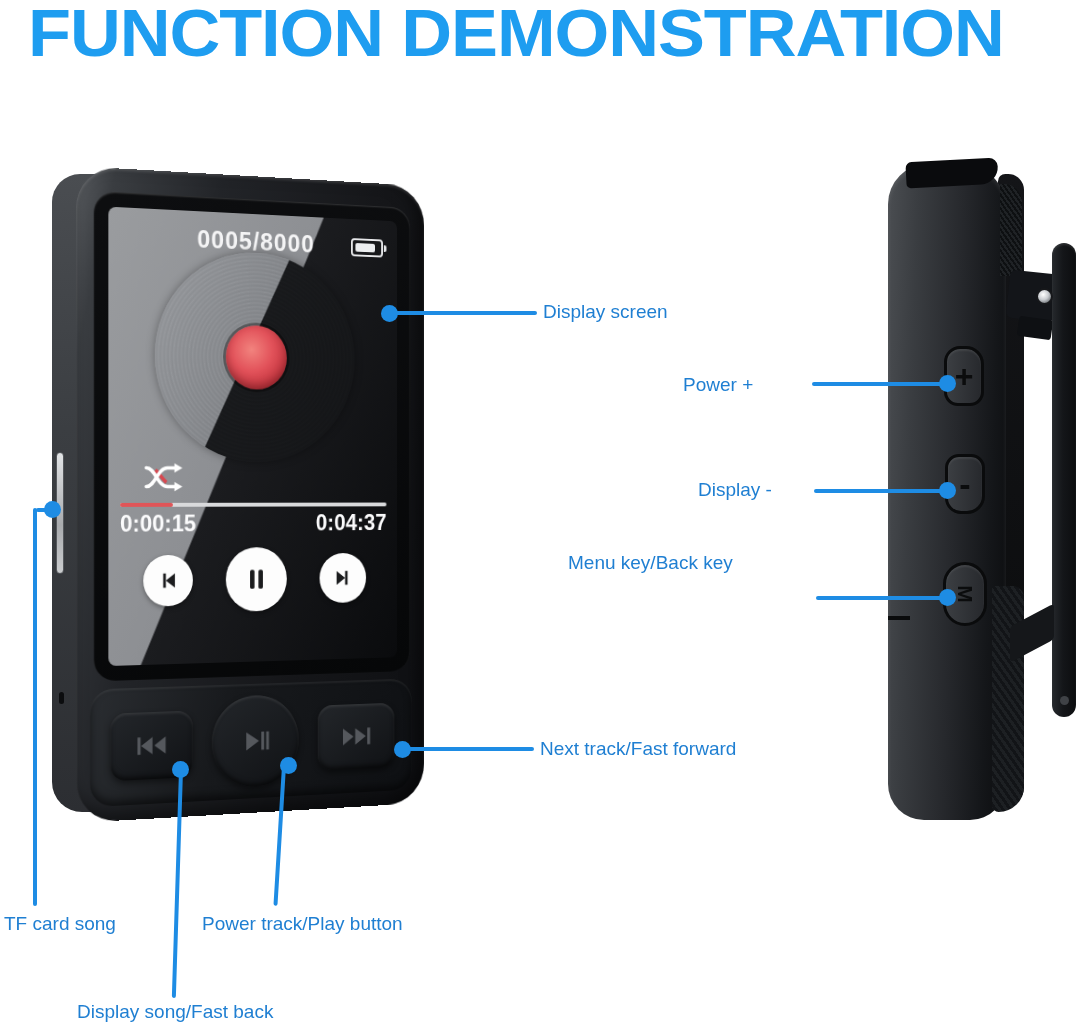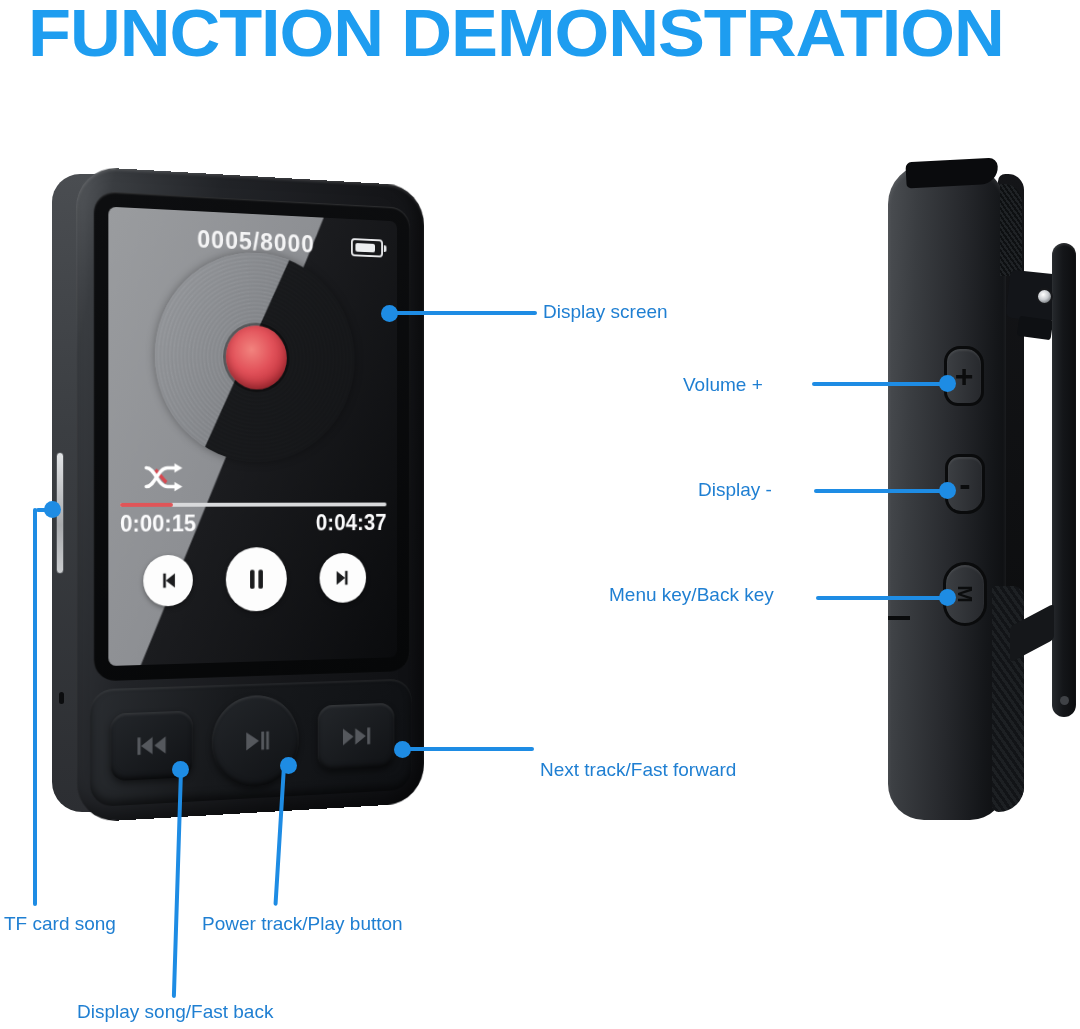--- a/index.html
+++ b/index.html
@@ -159,22 +159,22 @@
   .clip-arm{position:absolute;left:130px;top:455px;width:44px;height:36px;background:#15171a;border-radius:4px;transform:skewY(-28deg);}
   .clip-end-screw{position:absolute;left:180px;top:536px;width:9px;height:9px;border-radius:50%;background:#3f4246;}
   
   .co-label{
     position:absolute;z-index:5;color:var(--label_blue);
     font-size:19px;line-height:32px;white-space:nowrap;
   }
   .lbl-display{left:543px;top:296px;}
   .lbl-volplus{left:683px;top:369px;}
   .lbl-volminus{left:698px;top:474px;}
-  .lbl-menu{left:568px;top:579px;margin-left:41px;}
-  .lbl-next{left:540px;top:733px;margin-top:21px;}
+  .lbl-menu{left:568px;top:547px;}
+  .lbl-next{left:540px;top:733px;}
   .lbl-tf{left:4px;top:908px;}
   .lbl-power{left:202px;top:908px;}
   .lbl-prev{left:77px;top:996px;}
   .co-line{position:absolute;z-index:5;background:var(--line_blue);border-radius:2px;}
   .ln-display{left:395px;top:311px;width:142px;height:4px;}
   .ln-volplus{left:812px;top:382px;width:132px;height:4px;}
   .ln-volminus{left:814px;top:489px;width:130px;height:4px;}
   .ln-menu{left:816px;top:596px;width:128px;height:4px;}
   .ln-next{left:406px;top:747px;width:128px;height:4px;}
   .ln-tf-h{left:36px;top:508px;width:18px;height:4px;}
@@ -310,19 +310,19 @@
 <div class="co-dot dot-display"></div>
 <div class="co-dot dot-volplus"></div>
 <div class="co-dot dot-volminus"></div>
 <div class="co-dot dot-menu"></div>
 <div class="co-dot dot-next"></div>
 <div class="co-dot dot-tf"></div>
 <div class="co-dot dot-power"></div>
 <div class="co-dot dot-prev"></div>
 
 <div class="co-label lbl-display">Display screen</div>
-<div class="co-label lbl-volplus">Volume +</div>
+<div class="co-label lbl-volplus">Power +</div>
 <div class="co-label lbl-volminus">Display -</div>
 <div class="co-label lbl-menu">Menu key/Back key</div>
 <div class="co-label lbl-next">Next track/Fast forward</div>
 <div class="co-label lbl-tf">TF card song</div>
 <div class="co-label lbl-power">Power track/Play button</div>
 <div class="co-label lbl-prev">Display song/Fast back</div>
 
 </body></html>

